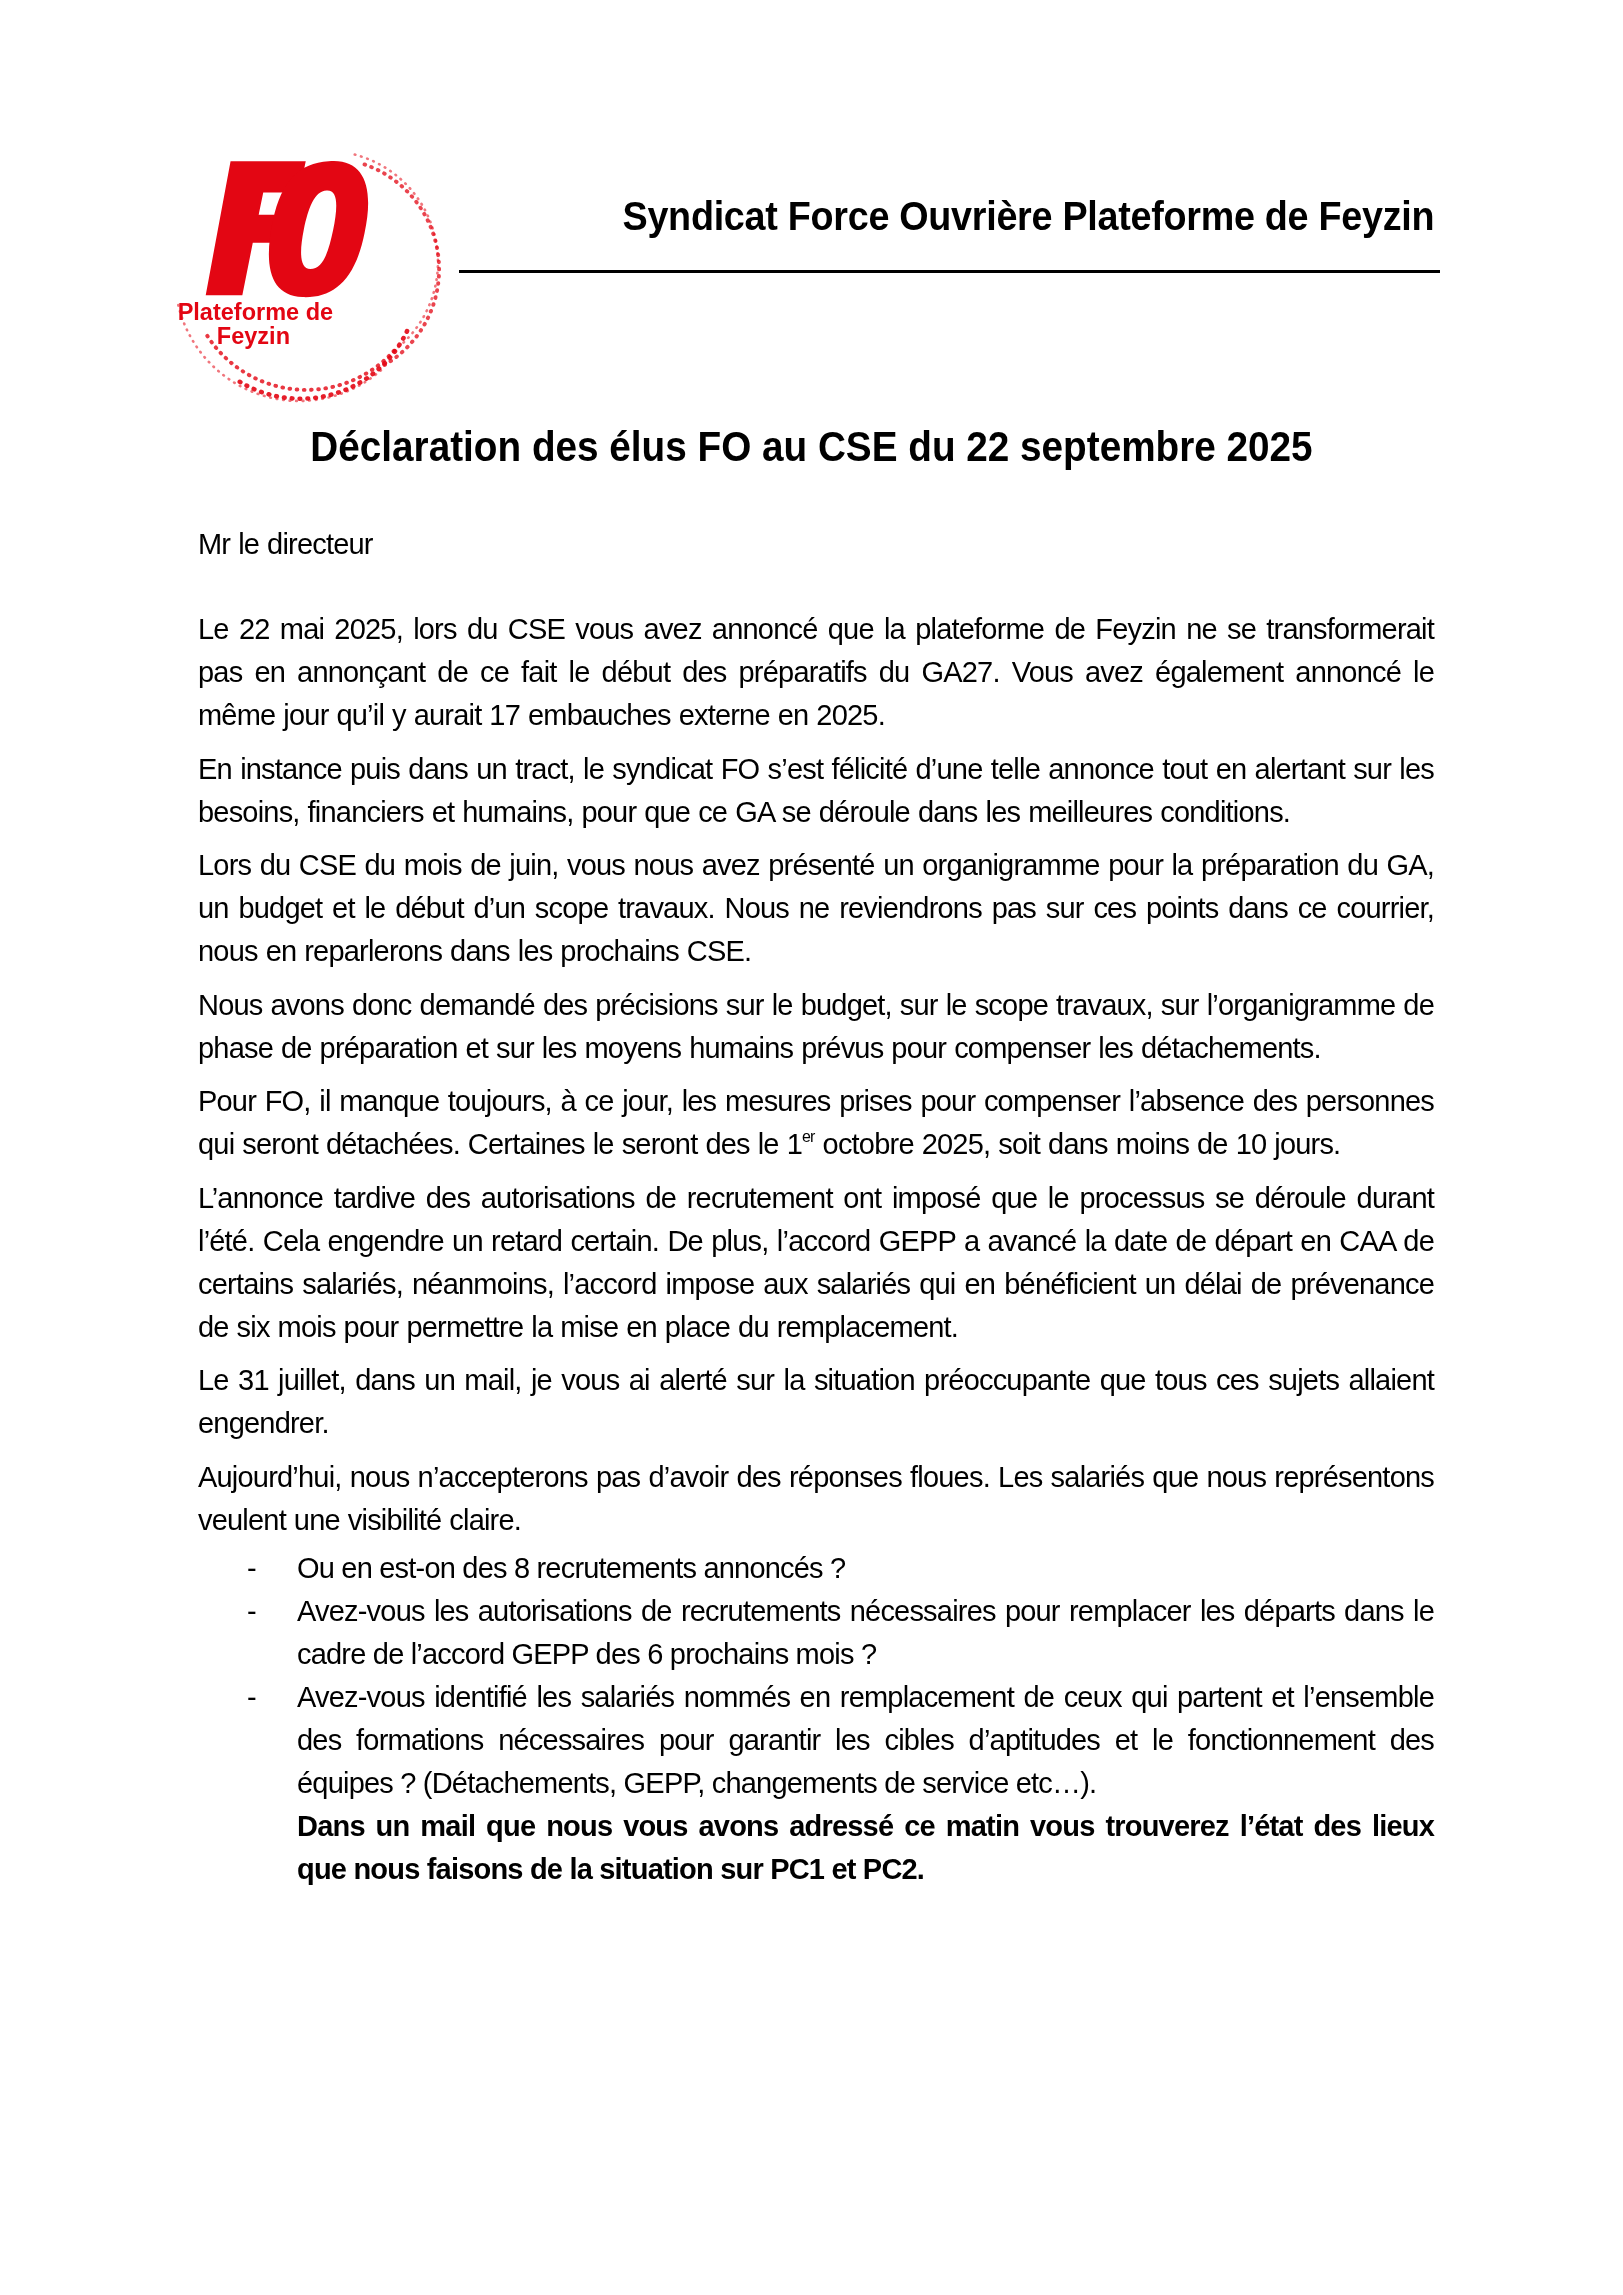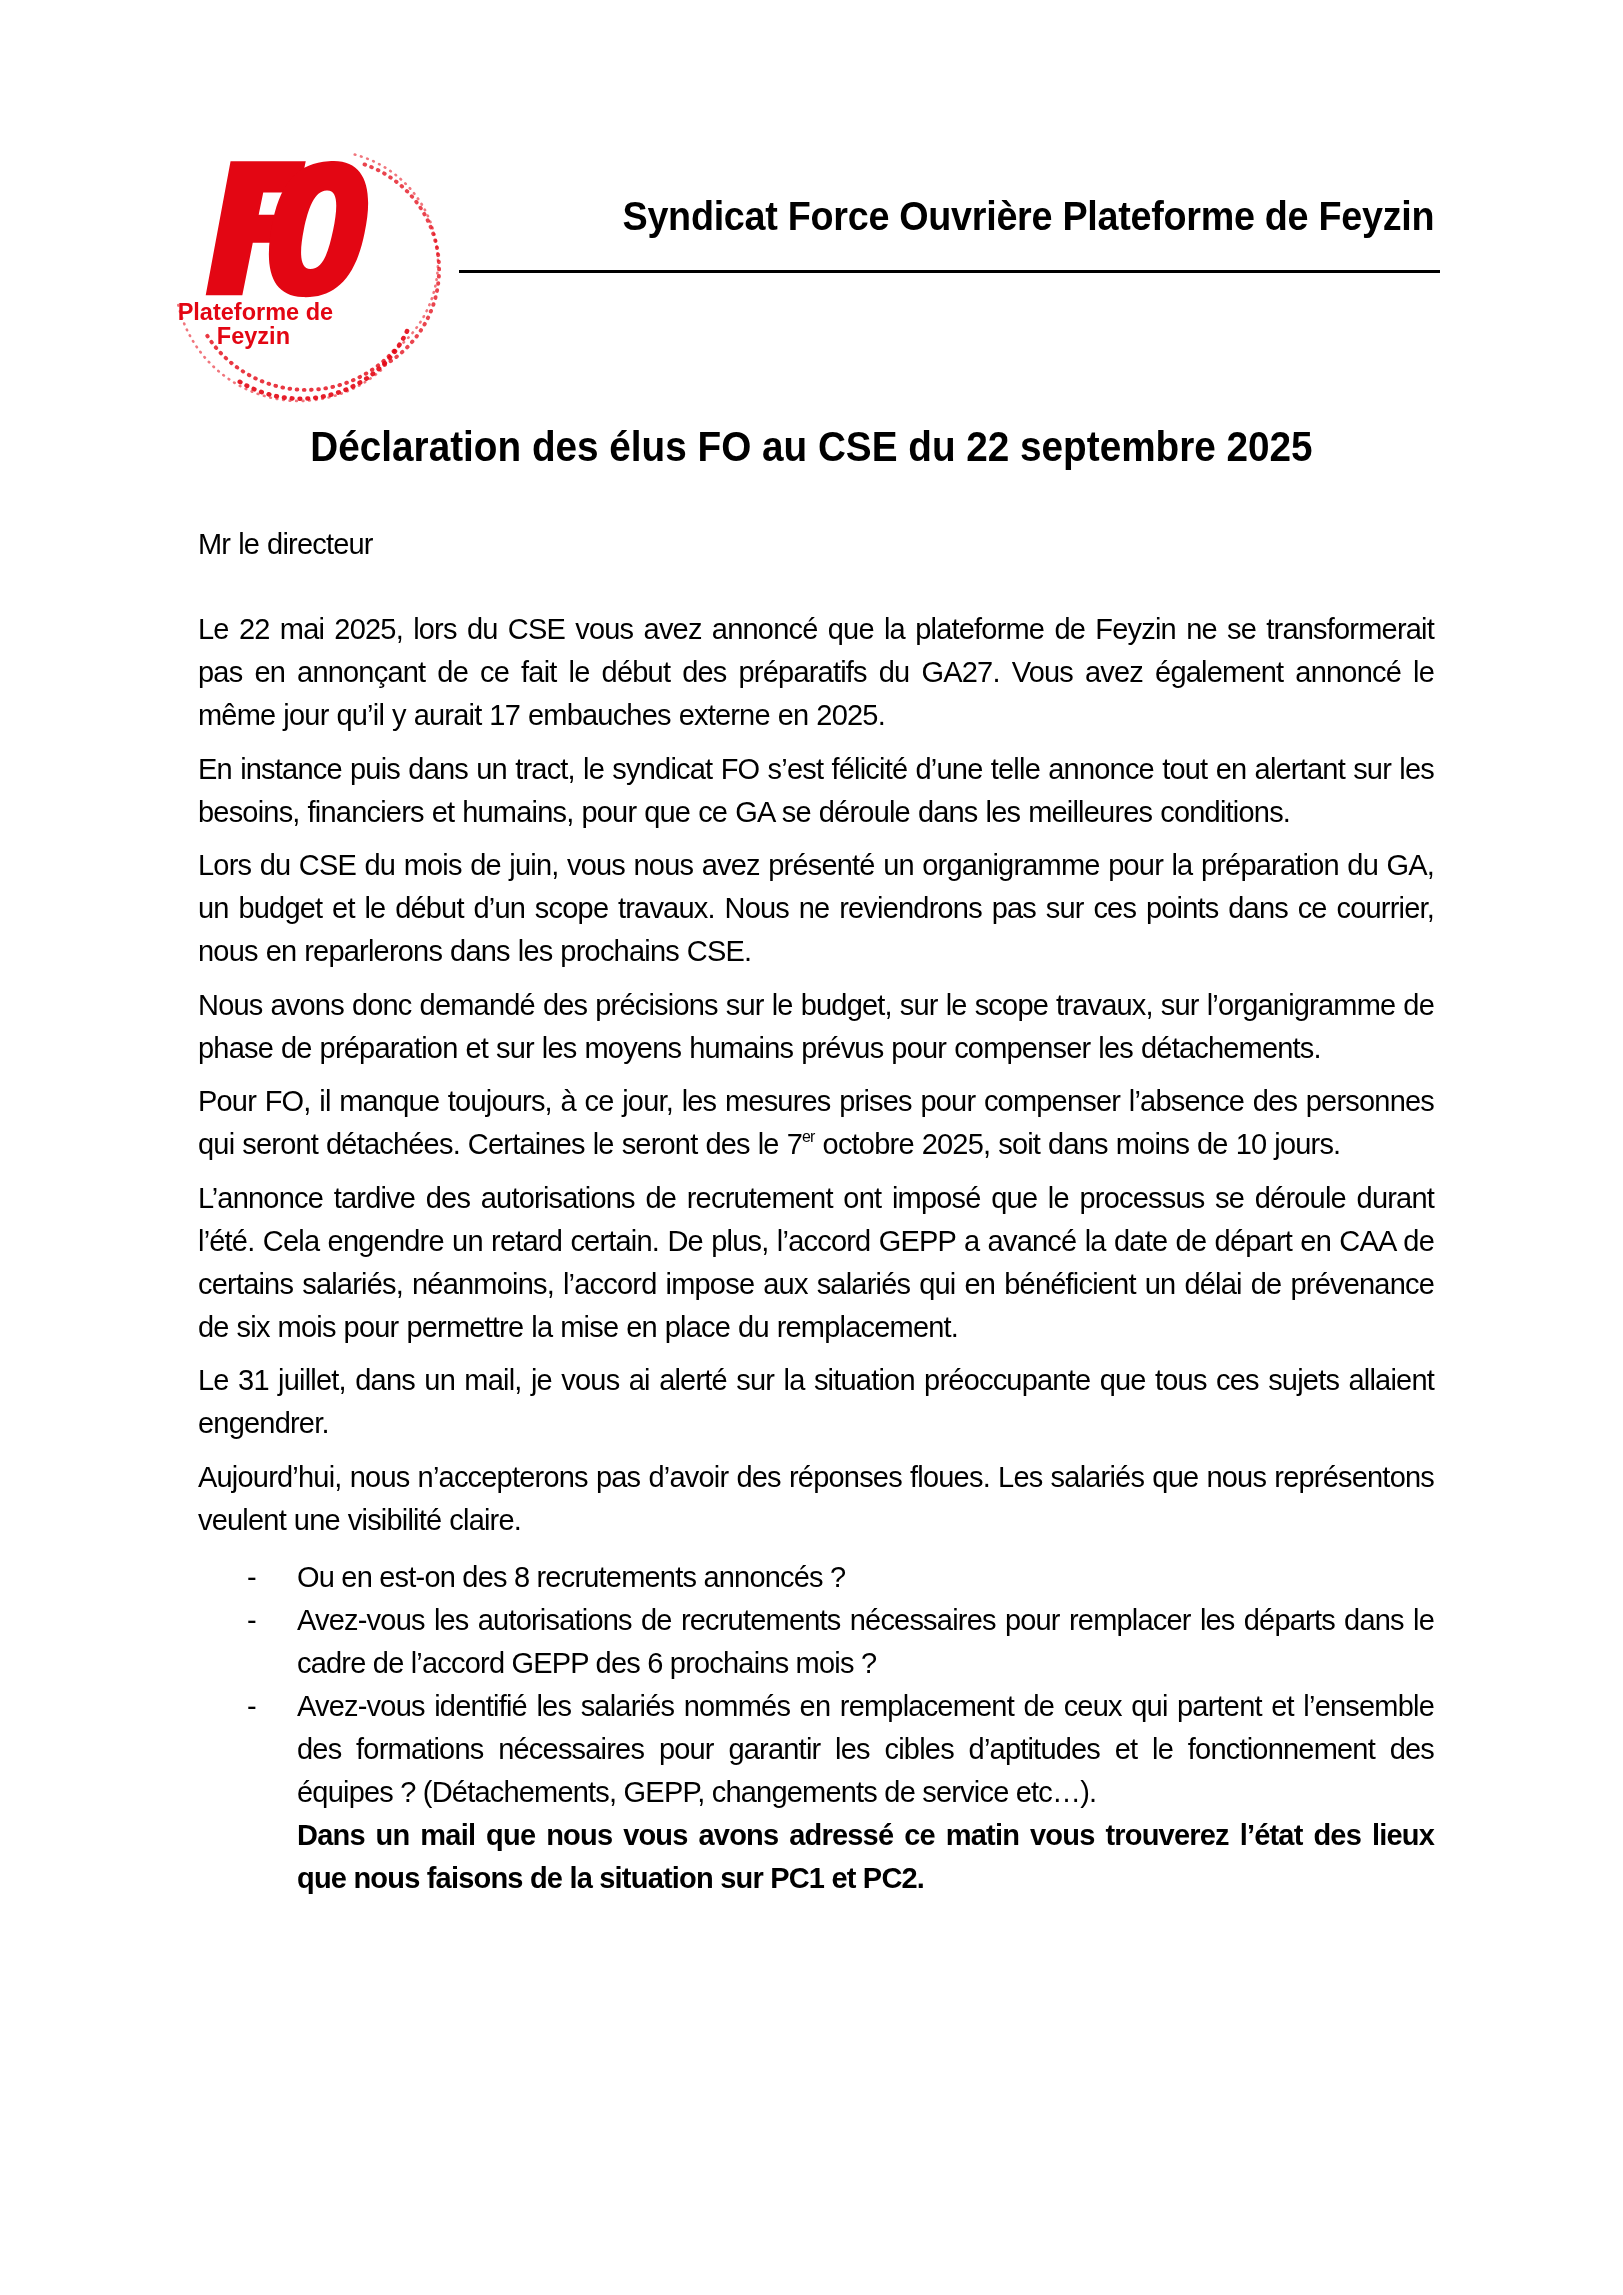--- a/index.html
+++ b/index.html
@@ -157,25 +157,25 @@
   <h1 class="doc-title" style="margin:0;">Déclaration des élus FO au CSE du 22 septembre 2025</h1>
 
   <div class="body">
     <p class="salutation">Mr le directeur</p>
 
     <p>Le 22 mai 2025, lors du CSE vous avez annoncé que la plateforme de Feyzin ne se transformerait pas en annonçant de ce fait le début des préparatifs du GA27. Vous avez également annoncé le même jour qu’il y aurait 17 embauches externe en 2025.</p>
     <p>En instance puis dans un tract, le syndicat FO s’est félicité d’une telle annonce tout en alertant sur les besoins, financiers et humains, pour que ce GA se déroule dans les meilleures conditions.</p>
     <p>Lors du CSE du mois de juin, vous nous avez présenté un organigramme pour la préparation du GA, un budget et le début d’un scope travaux. Nous ne reviendrons pas sur ces points dans ce courrier, nous en reparlerons dans les prochains CSE.</p>
     <p>Nous avons donc demandé des précisions sur le budget, sur le scope travaux, sur l’organigramme de phase de préparation et sur les moyens humains prévus pour compenser les détachements.</p>
 
-    <p><span>Pour FO, il manque toujours, à ce jour, les mesures prises pour compenser l’absence des personnes qui seront détachées. Certaines le seront des le 7</span><sup>er</sup><span> octobre 2025, soit dans moins de 10 jours.</span></p>
+    <p><span>Pour FO, il manque toujours, à ce jour, les mesures prises pour compenser l’absence des personnes qui seront détachées. Certaines le seront des le 1</span><sup>er</sup><span> octobre 2025, soit dans moins de 10 jours.</span></p>
 
     <p>L’annonce tardive des autorisations de recrutement ont imposé que le processus se déroule durant l’été. Cela engendre un retard certain. De plus, l’accord GEPP a avancé la date de départ en CAA de certains salariés, néanmoins, l’accord impose aux salariés qui en bénéficient un délai de prévenance de six mois pour permettre la mise en place du remplacement.</p>
     <p>Le 31 juillet, dans un mail, je vous ai alerté sur la situation préoccupante que tous ces sujets allaient engendrer.</p>
-    <p style="margin-bottom:14px;">Aujourd’hui, nous n’accepterons pas d’avoir des réponses floues. Les salariés que nous représentons veulent une visibilité claire.</p>
+    <p style="margin-bottom:5px;">Aujourd’hui, nous n’accepterons pas d’avoir des réponses floues. Les salariés que nous représentons veulent une visibilité claire.</p>
 
     <ul class="questions">
       <li>
         <span class="dash">-</span>
         <span>Ou en est-on des 8 recrutements annoncés ?</span>
       </li>
       <li>
         <span class="dash">-</span>
         <span>Avez-vous les autorisations de recrutements nécessaires pour remplacer les départs dans le cadre de l’accord GEPP des 6 prochains mois ?</span>
       </li>

